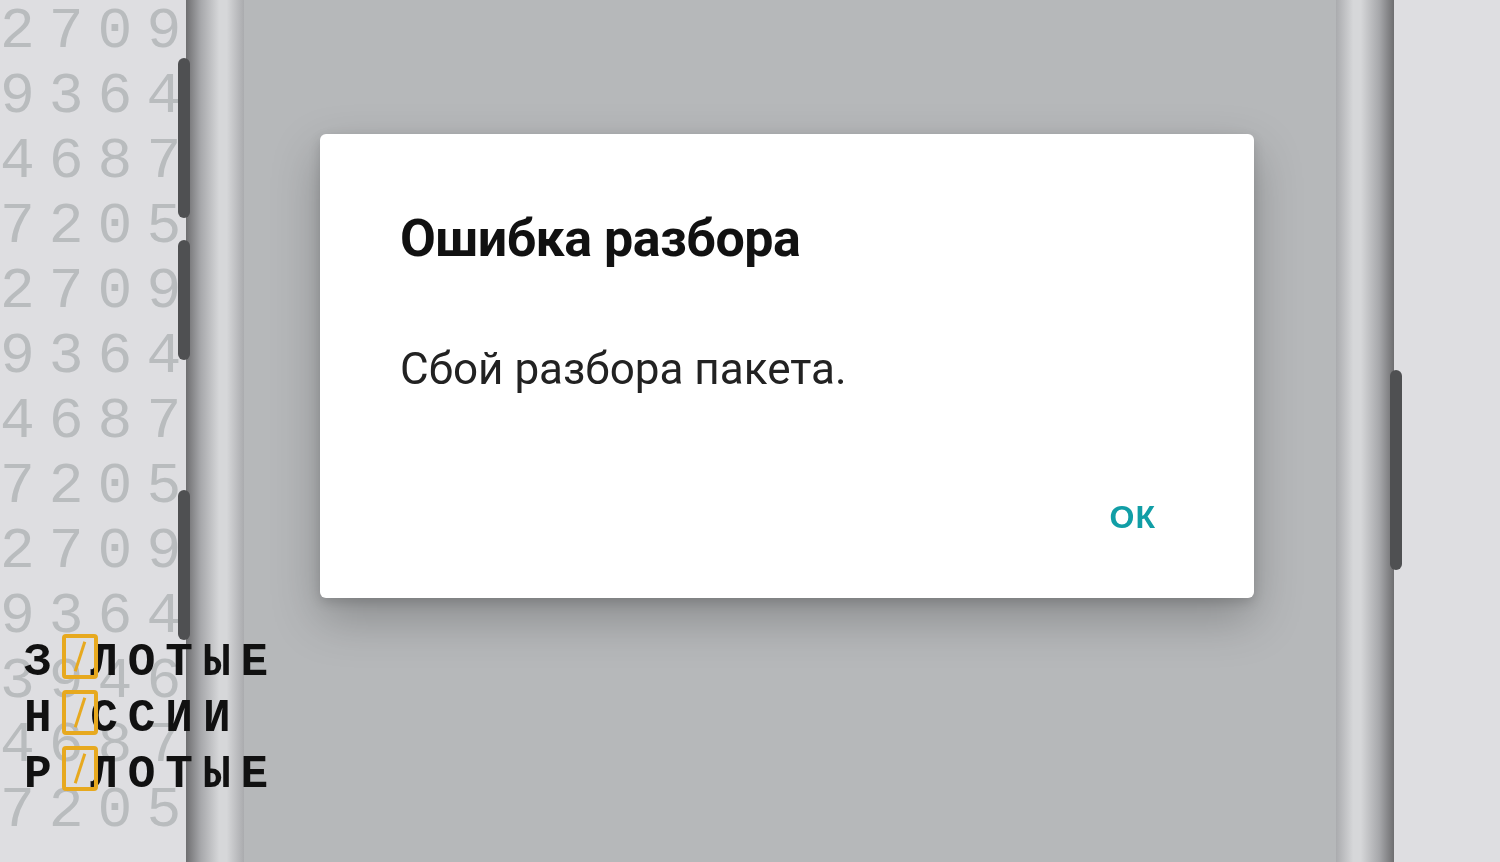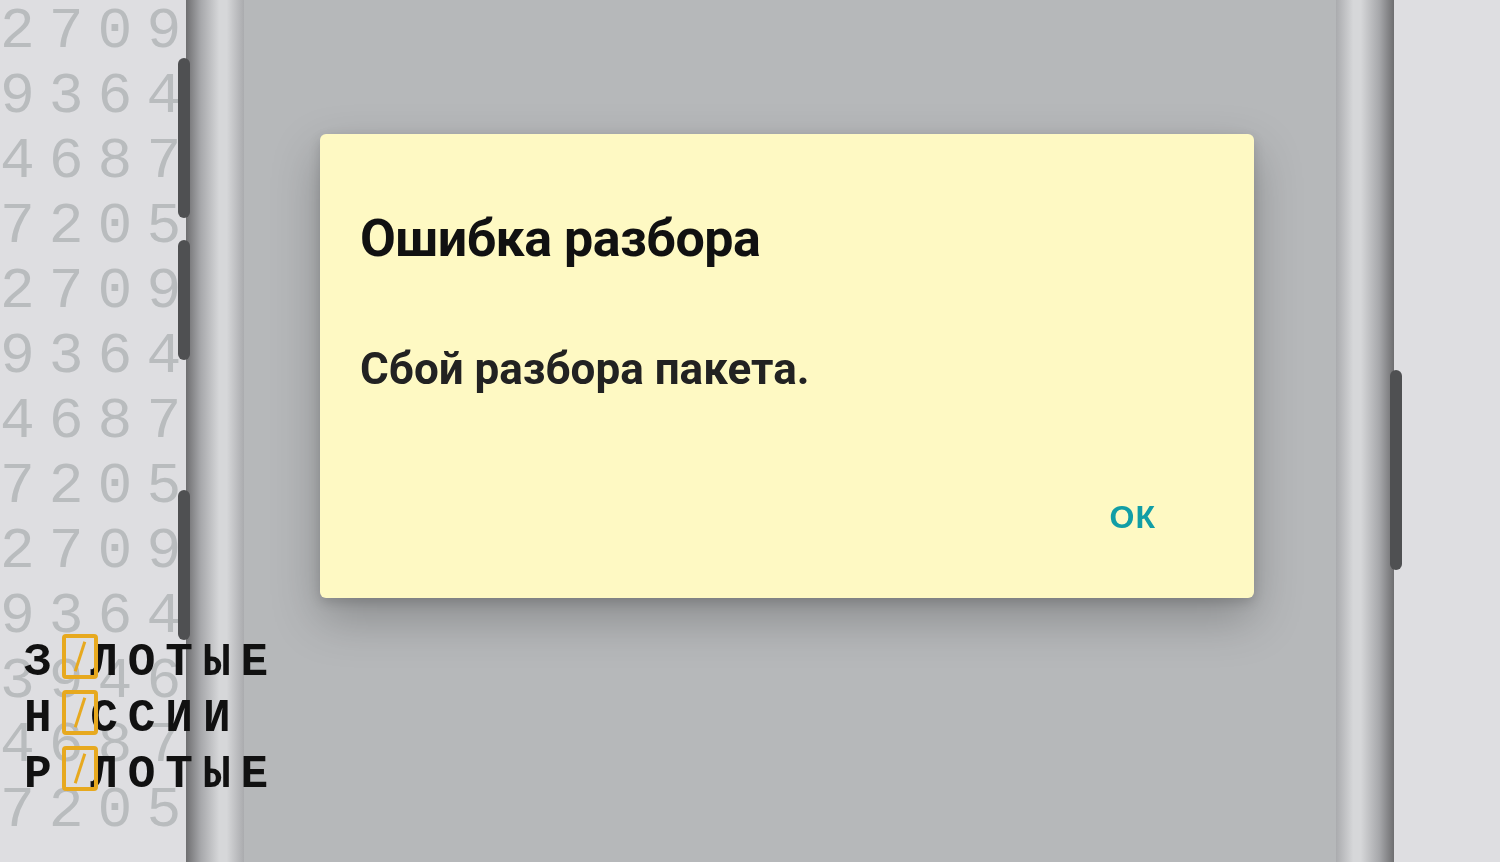--- a/index.html
+++ b/index.html
@@ -59,36 +59,36 @@
     .side-btn.vol-down  { left: 178px; top: 240px; width: 12px; height: 120px; }
     .side-btn.assist    { left: 178px; top: 490px; width: 12px; height: 150px; }
     .side-btn.power     { right: 98px; top: 370px; width: 12px; height: 200px; }
 
     
     .dialog {
       position: absolute;
       left: 320px;
       top: 134px;
       width: 934px;
-      background: #fef9c3;
+      background: #ffffff;
       border-radius: 6px;
       box-shadow: 0 20px 48px rgba(0,0,0,.25), 0 4px 12px rgba(0,0,0,.15);
       z-index: 10;
-      padding: 74px 80px 56px 40px;
+      padding: 74px 80px 56px 80px;
     }
     .dialog-title {
       font-size: 52px;
       font-weight: 700;
       color: #111;
       letter-spacing: -0.5px;
       margin-bottom: 74px;
     }
     .dialog-message {
       font-size: 44px;
-      font-weight: 700;
+      font-weight: 400;
       color: #222;
       margin-bottom: 98px;
     }
     .dialog-actions {
       display: flex;
       justify-content: flex-end;
     }
     .ok-button {
       background: none;
       border: none;

